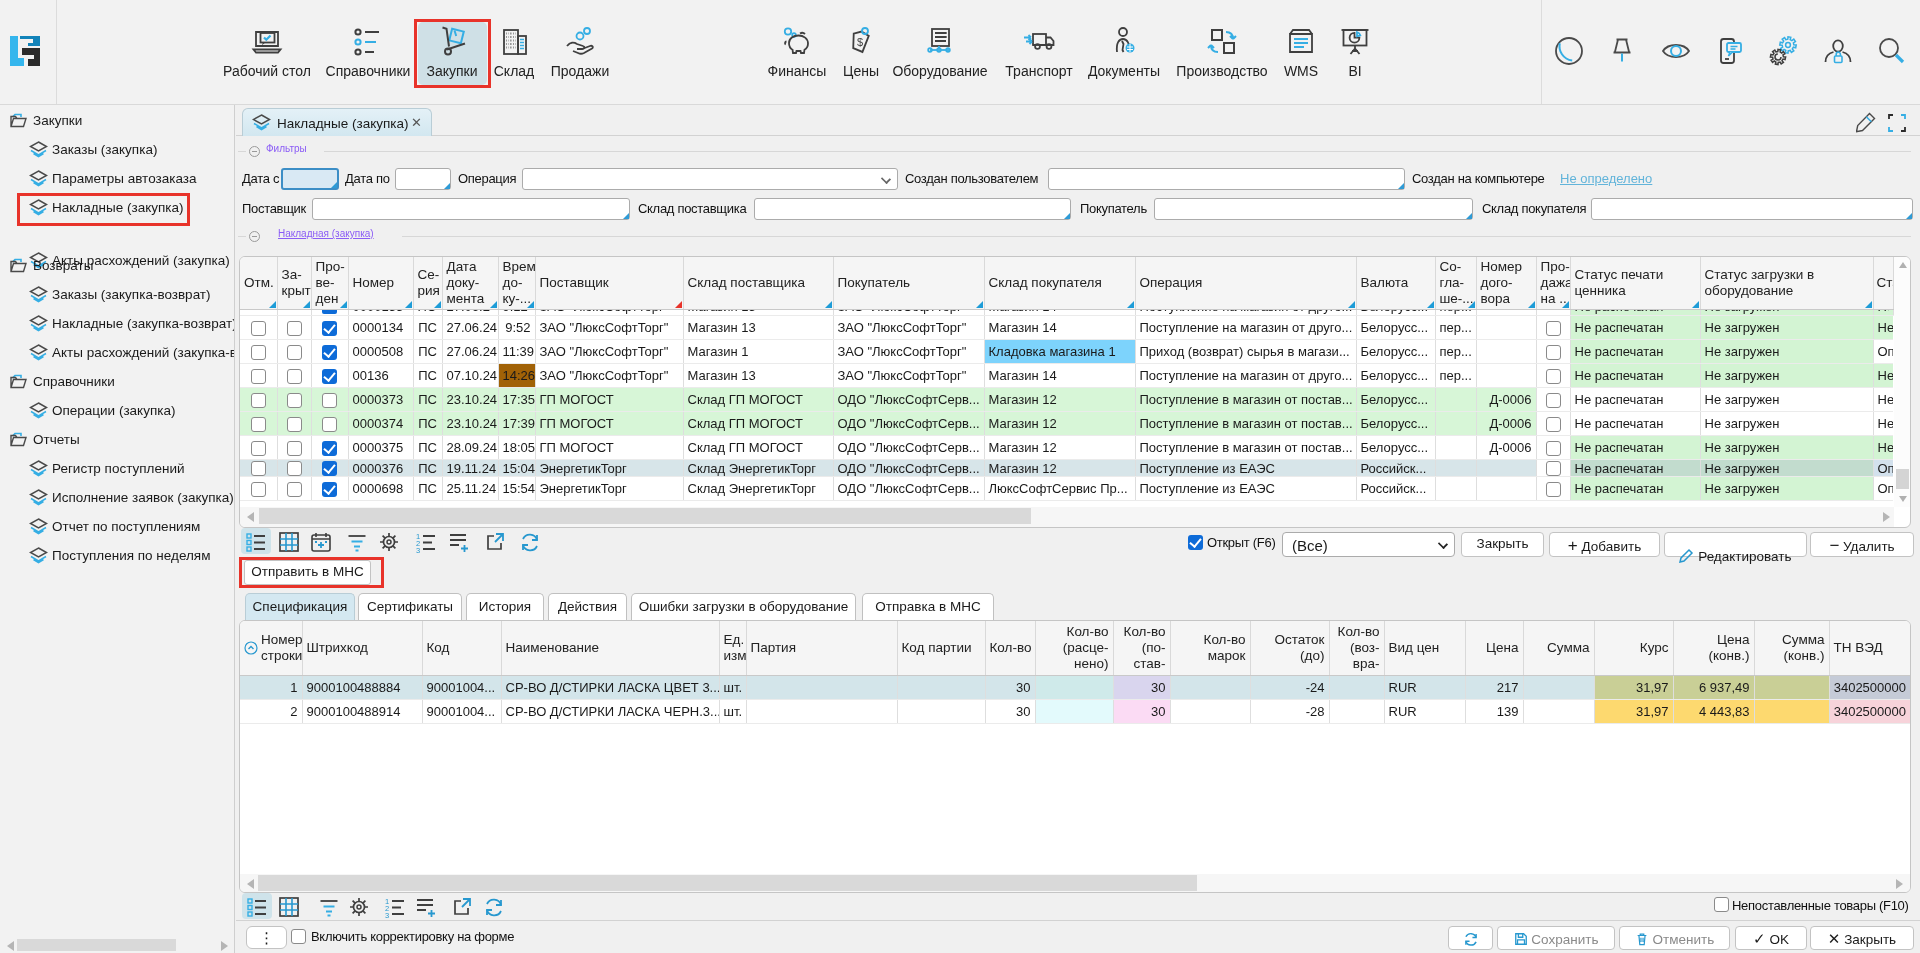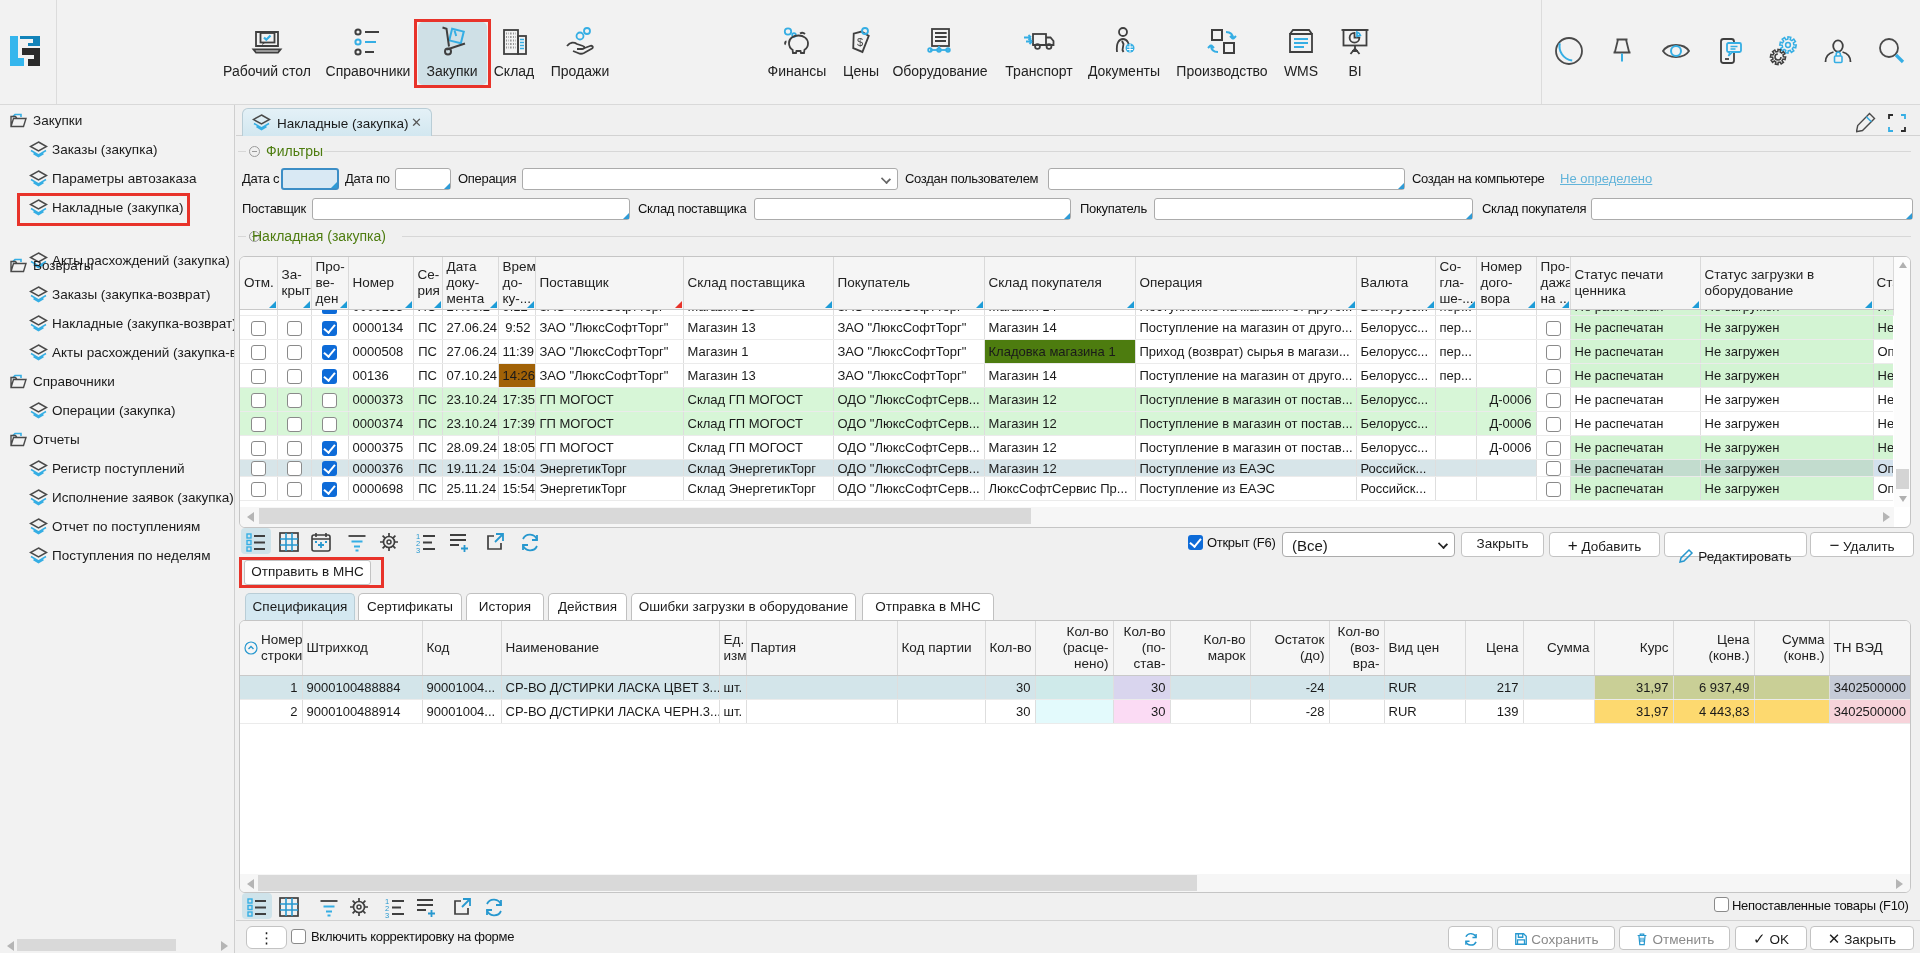--- a/index.html
+++ b/index.html
@@ -20,21 +20,21 @@
 
 #sidebar{position:absolute;left:0;top:105px;width:235px;height:848px;background:#f2f2f2;border-right:1px solid #cfcfcf;overflow:hidden;}
 .trow{position:absolute;left:0;height:29px;white-space:nowrap;font-size:13.5px;color:#1a1a1a;}
 .trow svg{position:absolute;top:5px;}
 .trow .tx{position:absolute;top:5px;}
 
 #main{position:absolute;left:236px;top:105px;width:1684px;height:848px;background:#f0f0f0;}
 #tabline{position:absolute;left:0;top:30px;width:1684px;height:1px;background:#d2d2d2;}
 #tab1{position:absolute;left:6px;top:3px;width:190px;height:28px;background:linear-gradient(#e4f1f7,#d2e7f0);border:1px solid #b9cdd6;border-bottom:none;border-radius:6px 6px 0 0;font-size:13.5px;}
 
-.grplab{position:absolute;color:#4d7c0f;font-size:14px;white-space:nowrap;}
+.grplab{position:absolute;color:#8b5cf6;font-size:10px;white-space:nowrap;}
 .hline{position:absolute;height:1px;background:#d7d7d7;}
 .minus-ic{position:absolute;width:11px;height:11px;border:1px solid #9a9a9a;border-radius:50%;}
 .minus-ic::after{content:"";position:absolute;left:2px;top:4px;width:5px;height:1px;background:#9a9a9a;}
 
 .flab{position:absolute;font-size:13px;white-space:nowrap;color:#111;letter-spacing:-0.3px;}
 .finp{position:absolute;background:#fff;border:1px solid #ababab;border-radius:3px;height:22px;}
 .finp::after{content:"";position:absolute;right:0;bottom:0;width:0;height:0;border-style:solid;border-width:0 0 6px 6px;border-color:transparent transparent #2e9bd6 transparent;}
 .fsel{position:absolute;background:#fff;border:1px solid #ababab;border-radius:3px;height:22px;}
 .chev{position:absolute;right:7px;top:6px;width:8px;height:8px;border-right:2px solid #666;border-bottom:2px solid #666;transform:rotate(45deg) scale(1,.8);}
 .link{color:#62b4da;text-decoration:underline;font-size:13px;position:absolute;white-space:nowrap;}
@@ -398,21 +398,21 @@
 <div class="flab" style="left:6px;top:96px;">Поставщик</div>
 <div class="finp" style="left:76px;top:93px;width:318px;"></div>
 <div class="flab" style="left:402px;top:96px;">Склад поставщика</div>
 <div class="finp" style="left:518px;top:93px;width:317px;"></div>
 <div class="flab" style="left:844px;top:96px;">Покупатель</div>
 <div class="finp" style="left:918px;top:93px;width:319px;"></div>
 <div class="flab" style="left:1246px;top:96px;">Склад покупателя</div>
 <div class="finp" style="left:1355px;top:93px;width:322px;"></div>
 <div class="hline" style="left:2px;top:131px;width:8px;"></div>
 <div class="minus-ic" style="left:13px;top:126px;"></div>
-<div class="grplab" style="left:16px;top:123px;">Накладная (закупка)</div>
+<div class="grplab" style="left:42px;top:123px;text-decoration:underline;">Накладная (закупка)</div>
 <div class="hline" style="left:166px;top:131px;width:1509px;"></div>
 <div class="tblwrap" style="left:3px;top:151px;width:1672px;height:272px;">
 <table style="width:1653px;">
 <colgroup>
             <col style="width:37px">
             <col style="width:34px">
             <col style="width:37px">
             <col style="width:65px">
             <col style="width:29px">
             <col style="width:56px">
@@ -556,21 +556,21 @@
               <td class="ccell" style="background:#fff"><span class="cb"></span></td>
               <td class="ccell" style="background:#fff"><span class="cb"></span></td>
               <td class="ccell" style="background:#fff"><span class="cbc"></span></td>
               <td style="background:#fff">0000508</td>
               <td class="ccell" style="background:#fff">ПС</td>
               <td style="background:#fff">27.06.24</td>
               <td class="num" style="background:#fff">11:39</td>
               <td style="background:#fff">ЗАО "ЛюксСофтТорг"</td>
               <td style="background:#fff">Магазин 1</td>
               <td style="background:#fff">ЗАО "ЛюксСофтТорг"</td>
-              <td style="background:#4d7c0f">Кладовка магазина 1</td>
+              <td style="background:#7dd3fc">Кладовка магазина 1</td>
               <td style="background:#fff">Приход (возврат) сырья в магази...</td>
               <td style="background:#fff">Белорусс...</td>
               <td style="background:#fff">пер...</td>
               <td style="background:#fff"></td>
               <td class="ccell" style="background:#fff"><span class="cb"></span></td>
               <td style="background:#d3f4d3">Не распечатан</td>
               <td style="background:#d3f4d3">Не загружен</td>
               <td style="background:#fff;border-right:none;">Оп</td>
             </tr>
 <tr style="height:24px;">

